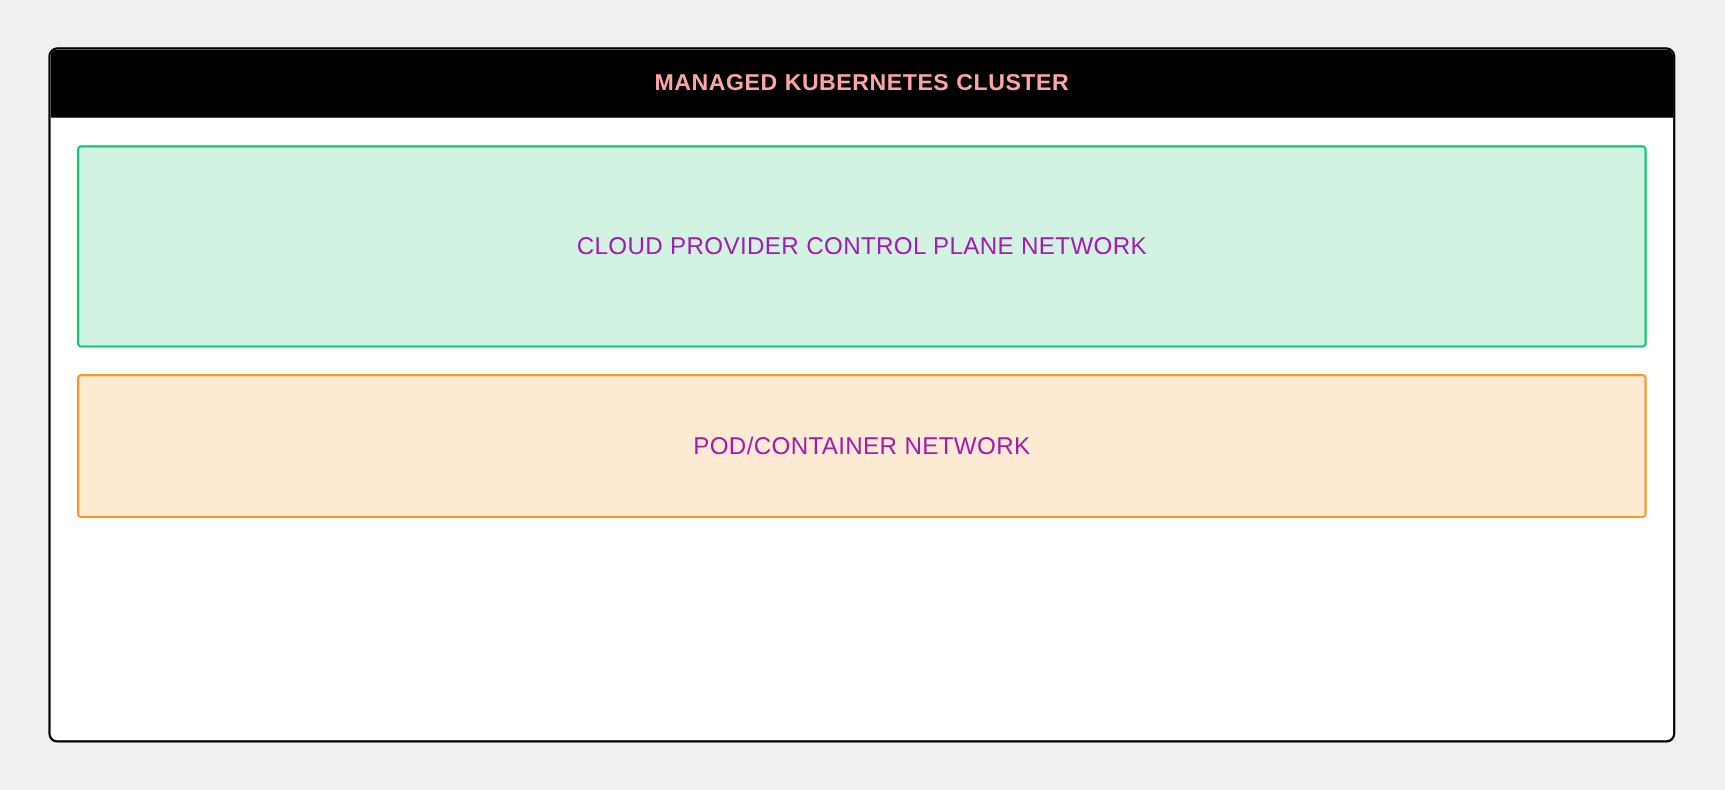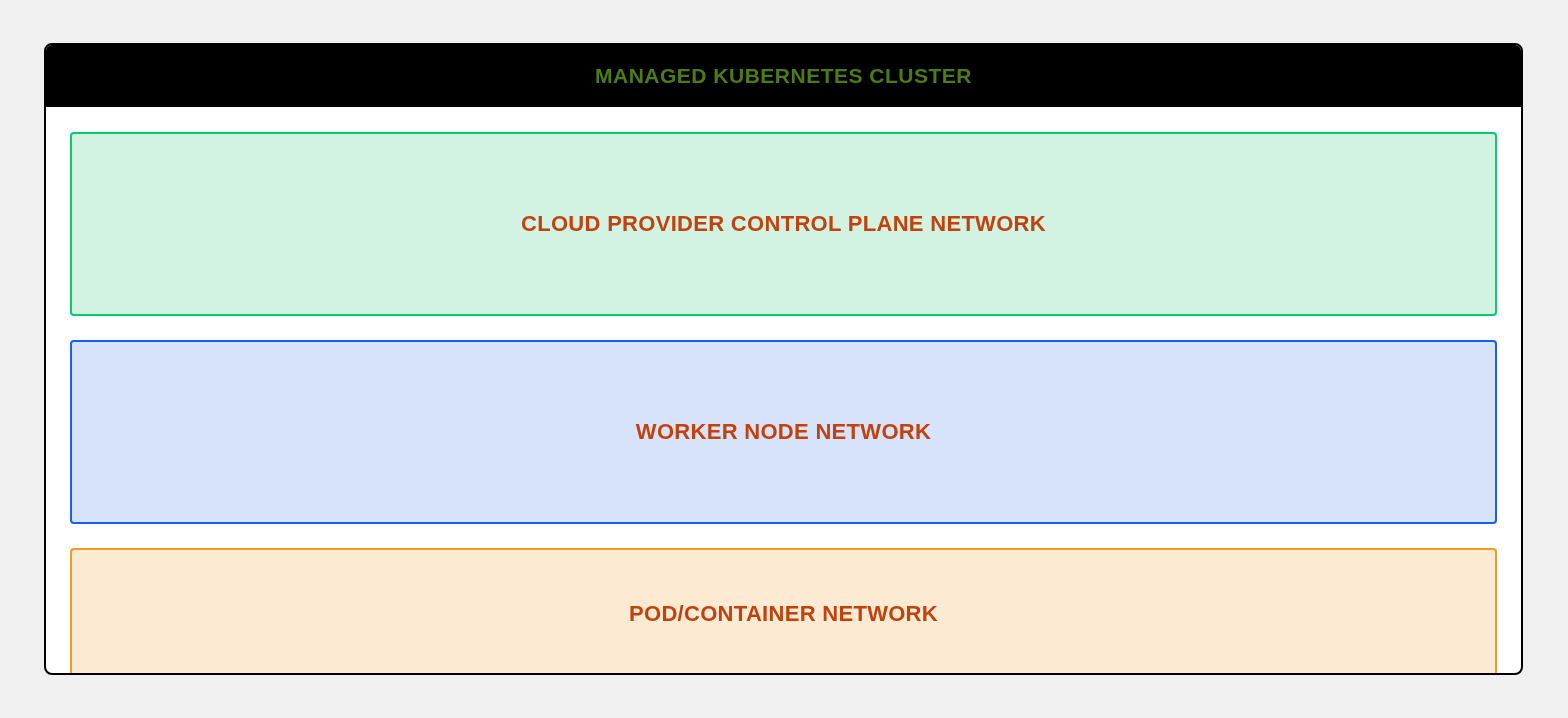--- a/index.html
+++ b/index.html
@@ -42,41 +42,38 @@
   }
   .layer {
     width: 100%;
     border: 2px solid;
     border-radius: 4px;
     display: flex;
     align-items: center;
     justify-content: center;
   }
   .layer-label {
-    color: #c2410c;
+    color: #a21caf;
     font-size: 22px;
-    font-weight: bold;
+    font-weight: normal;
     letter-spacing: 0.3px;
     text-align: right;
   }
   .layer-control-plane { height: 184px; }
   .layer-worker-node   { height: 184px; }
   .layer-pod-container { height: 131px; }
 </style>
 </head>
 <body style="background: rgb(240, 240, 241);">
 
 <div class="card" style="border-color: rgb(0, 0, 0);">
   <div class="card-header" style="background: rgb(0, 0, 0);">
-    <div class="card-title" style="color: #4d7c0f;">MANAGED KUBERNETES CLUSTER</div>
+    <div class="card-title" style="color: #fca5a5;">MANAGED KUBERNETES CLUSTER</div>
   </div>
   <div class="card-body">
     <div class="layer layer-control-plane" style="background: rgb(211, 243, 226); border-color: rgb(10, 201, 113);">
       <span class="layer-label">CLOUD PROVIDER CONTROL PLANE NETWORK</span>
-    </div>
-    <div class="layer layer-worker-node" style="background: rgb(214, 227, 251); border-color: rgb(21, 96, 247);">
-      <span class="layer-label">WORKER NODE NETWORK</span>
     </div>
     <div class="layer layer-pod-container" style="background: rgb(252, 234, 211); border-color: rgb(248, 153, 29);">
       <span class="layer-label">POD/CONTAINER NETWORK</span>
     </div>
   </div>
 </div>
 
 </body></html>

